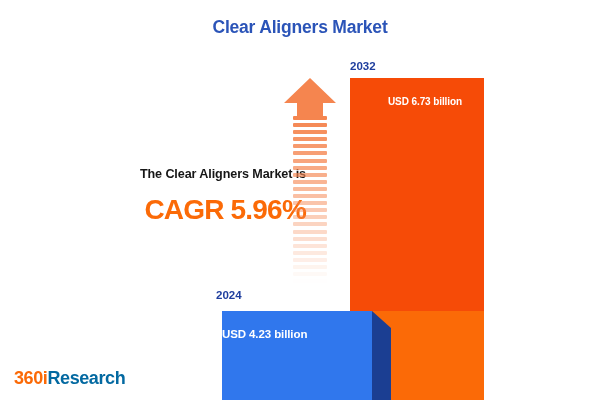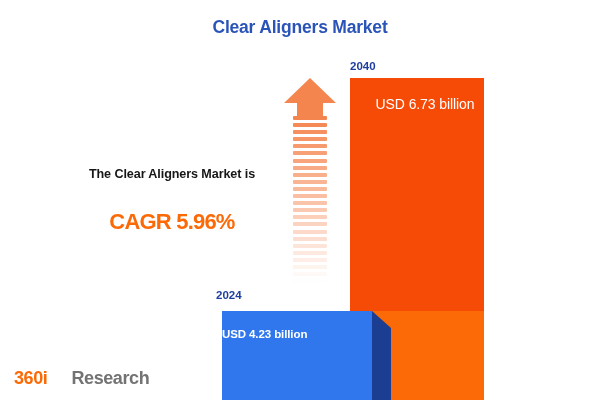--- a/index.html
+++ b/index.html
@@ -33,32 +33,32 @@
     color: #2B54B8;
     letter-spacing: -0.2px;
   }
 
   
   .narrative {
     position: absolute;
     left: 38px;
     top: 166px;
     width: 268px;
-    text-align: center;
+    text-align: right;
   }
   .narrative-line {
     font-size: 12.6px;
     font-weight: bold;
     color: #161616;
     line-height: 16.5px;
     letter-spacing: -0.1px;
   }
   .cagr {
-    margin-top: 22px;
-    font-size: 22px;
+    margin-top: 10px;
+    font-size: 28px;
     font-weight: bold;
     color: #FB6A07;
     letter-spacing: -0.8px;
     line-height: 34px;
   }
 
   
   .arrow-wrap {
     position: absolute;
     left: 284px;
@@ -120,22 +120,22 @@
     width: 150px;
     height: 89px;
     background: #FB6A07;
   }
   .bar-2032-value {
     position: absolute;
     left: 350px;
     top: 96px;
     width: 150px;
     text-align: center;
-    font-size: 14px;
-    font-weight: normal;
+    font-size: 10px;
+    font-weight: bold;
     color: #ffffff;
     letter-spacing: -0.1px;
   }
   .label-2032 {
     position: absolute;
     left: 350px;
     top: 60px;
     font-size: 11.5px;
     font-weight: bold;
     color: #1F3E9E;
@@ -183,21 +183,21 @@
   .logo {
     position: absolute;
     left: 14px;
     top: 368px;
     font-size: 18px;
     font-weight: bold;
     letter-spacing: -0.4px;
     white-space: nowrap;
   }
   .logo-a { color: #FB6A07; }
-  .logo-b { color: #737373; margin-left: 24px; }
+  .logo-b { color: #0369a1; }
 </style>
 </head>
 <body>
 
 <div id="canvas">
 
   <div class="title">Clear Aligners Market</div>
 
   <div class="narrative">
     <div class="narrative-line">The Clear Aligners Market is</div>
@@ -231,21 +231,21 @@
         <div class="stripe" style="background: rgba(245, 133, 79, 0.18);"></div>
         <div class="stripe" style="background: rgba(245, 133, 79, 0.137);"></div>
         <div class="stripe" style="background: rgba(245, 133, 79, 0.094);"></div>
         <div class="stripe" style="background: rgba(245, 133, 79, 0.05);"></div>
         <div class="stripe" style="background: rgba(245, 133, 79, 0.008);"></div>
         <div class="stripe" style="background: rgba(245, 133, 79, 0);"></div>
         <div class="stripe" style="background: rgba(245, 133, 79, 0);"></div>
       </div>
   </div>
 
-  <div class="label-2032">2040</div>
+  <div class="label-2032">2032</div>
   <div class="bar-2032-side-lower"></div>
   <div class="bar-2032-side"></div>
   <div class="bar-2032-face-upper"></div>
   <div class="bar-2032-face-lower"></div>
   <div class="bar-2032-value">USD 6.73 billion</div>
 
   <div class="label-2024">2024</div>
   <div class="bar-2024-side"></div>
   <div class="bar-2024-face"></div>
   <div class="bar-2024-value">USD 4.23 billion</div>

